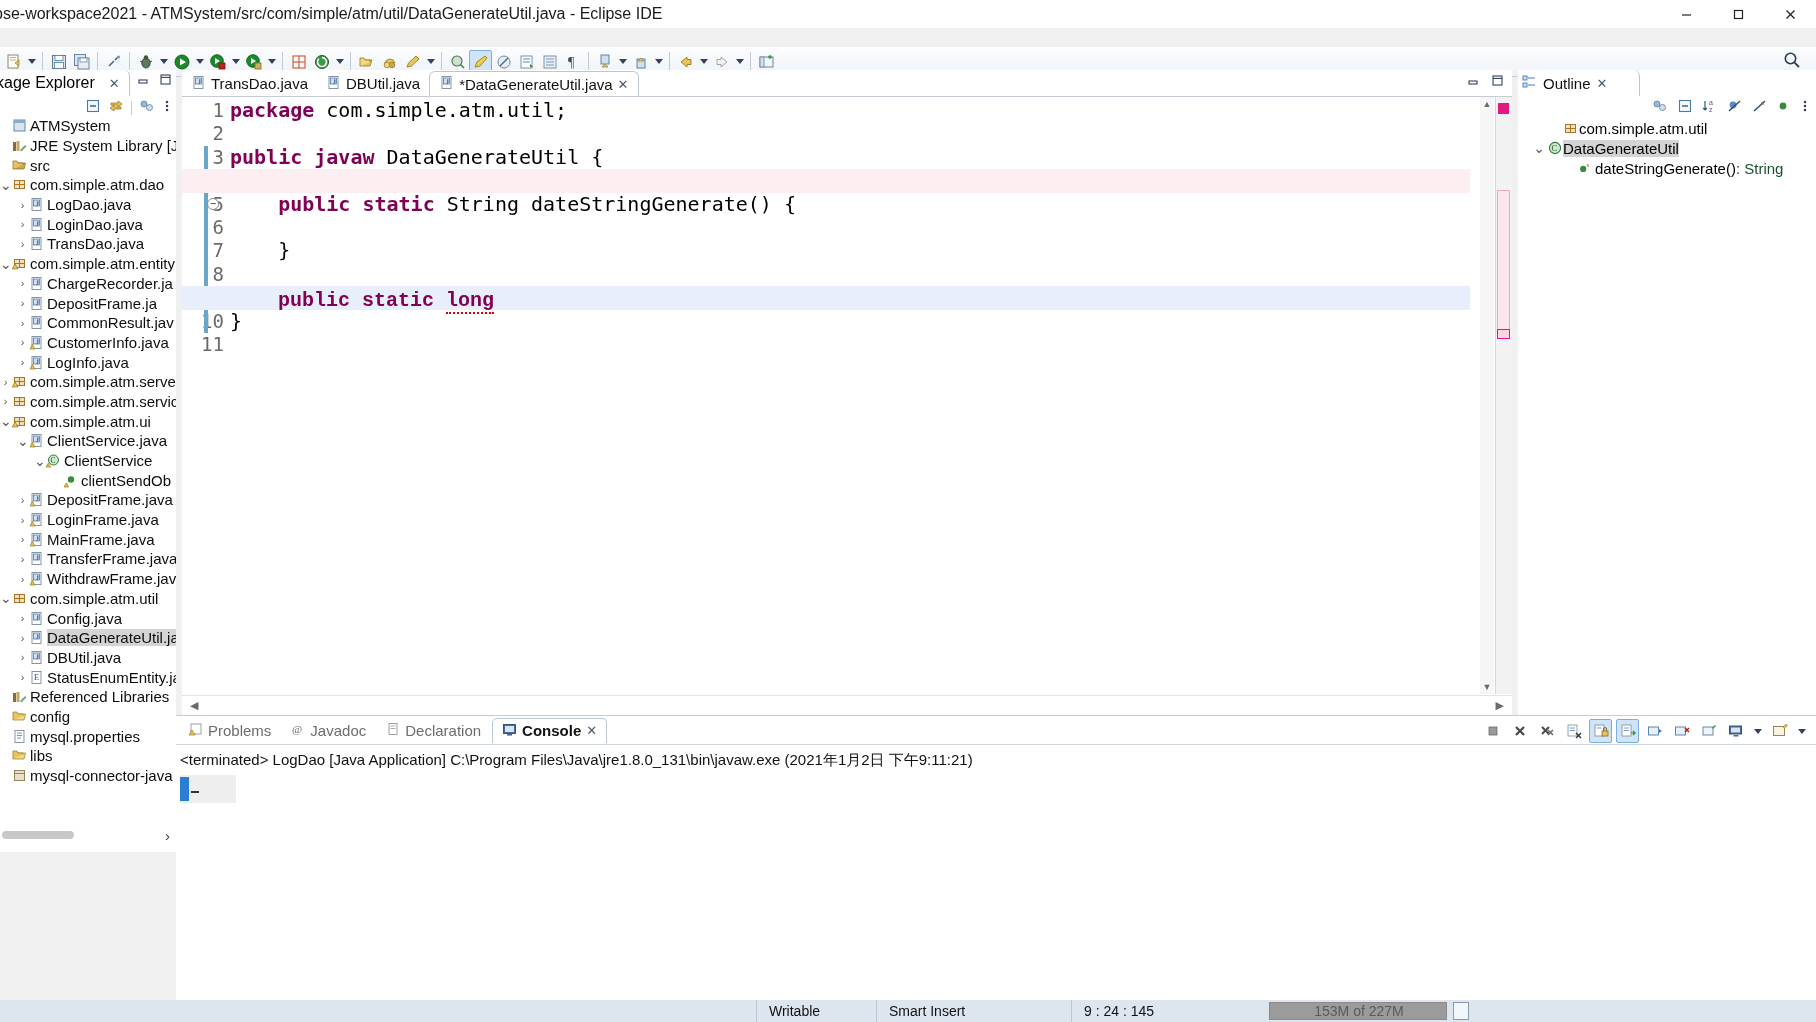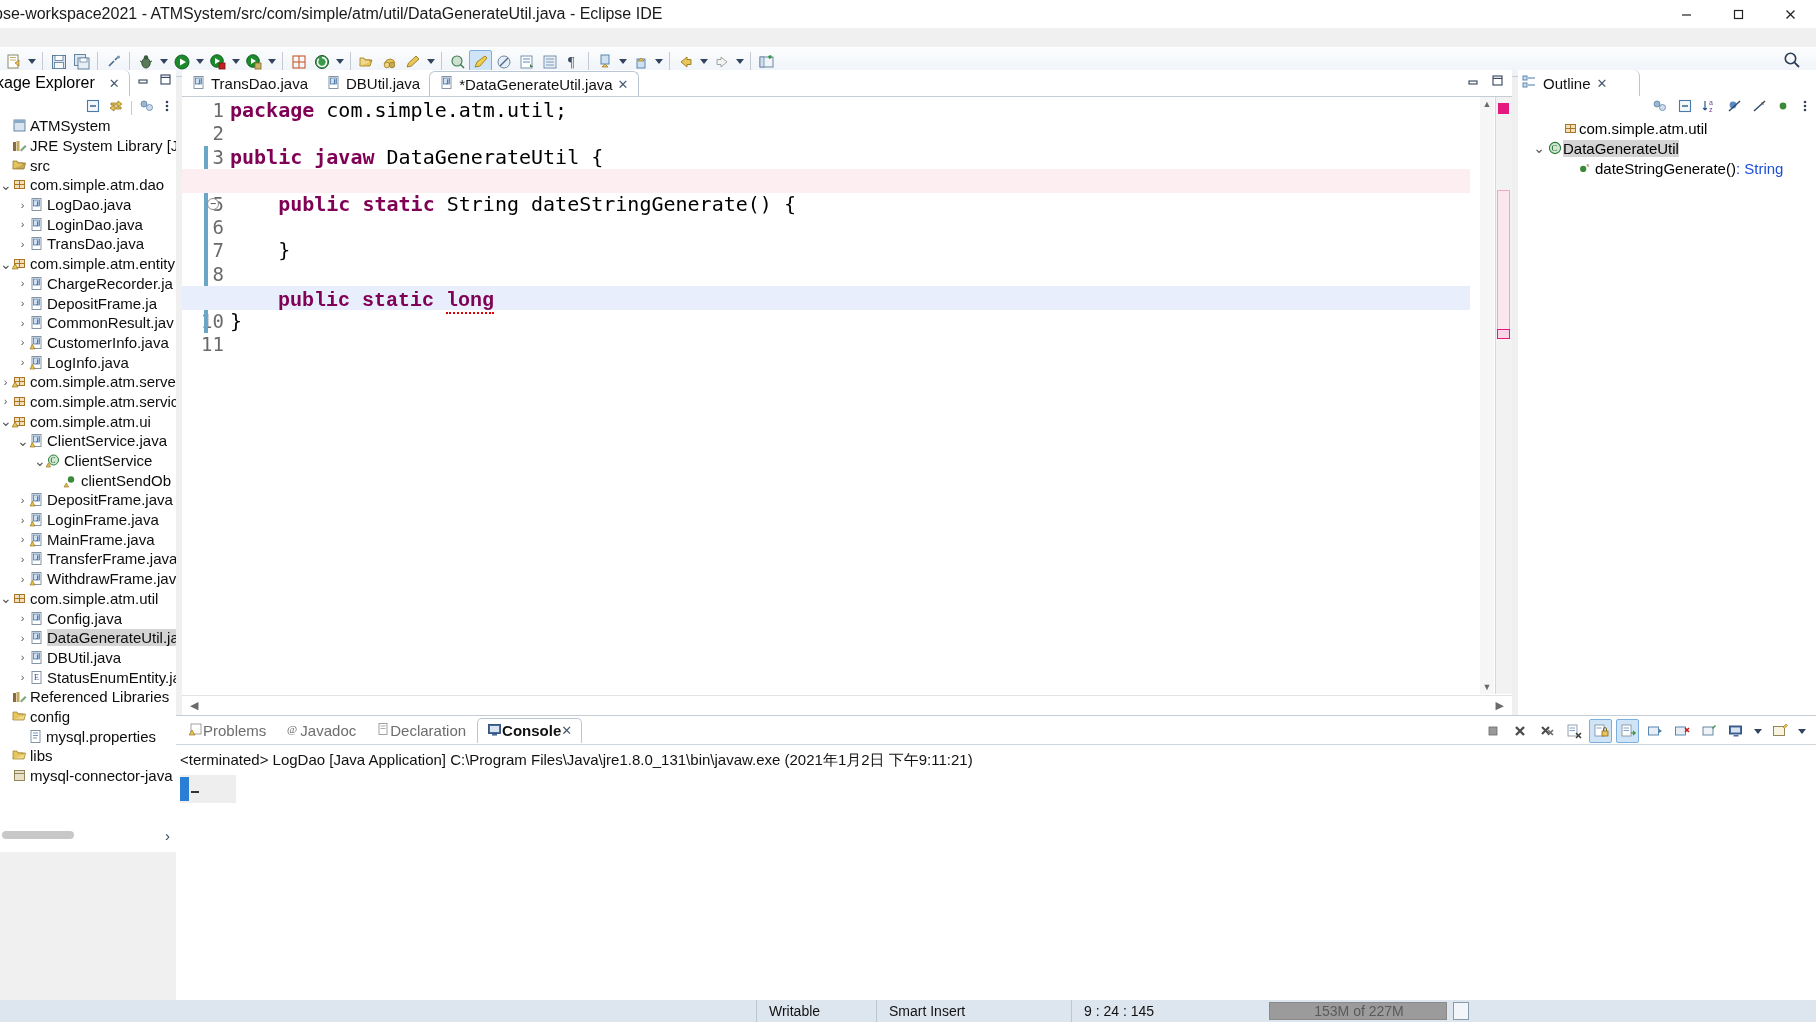--- a/index.html
+++ b/index.html
@@ -150,29 +150,29 @@
   
   .outline{
     position:absolute; left:1518px; top:70px; width:298px; height:645px; background:#fff;
   }
   .outtoolbar{ position:absolute; right:6px; top:26px; height:24px; display:flex; align-items:center; gap:9px; }
   .outtree{ position:absolute; left:0; top:48px; width:298px; }
   .outrow{ height:20px; display:flex; align-items:center; font-size:15px; white-space:nowrap; }
   .outrow .arrow{ width:14px; flex:0 0 14px; text-align:center; font-size:11px; color:#5a5a5a;}
   .outrow .ico{ width:17px; flex:0 0 17px; display:flex; align-items:center; justify-content:center; }
   .outrow.sel .txt{ background:#d4d4d4; }
-  .rettype{ color:#1d4ed8; }
+  .rettype{ color:#14532d; }
 
   
   .console{
     position:absolute; left:176px; top:715px; width:1640px; height:285px; background:#ffffff;
     border-top:1px solid #c6ccd4;
   }
   .ctabs{ position:absolute; left:4px; top:0; height:28px; display:flex; align-items:center; gap:2px; }
-  .ctab{ display:flex; align-items:center; padding:3px 9px; font-size:15px; white-space:nowrap;
+  .ctab{ display:flex; align-items:center; gap:5px; padding:3px 9px; font-size:15px; white-space:nowrap;
          border-top-left-radius:5px; border-top-right-radius:5px; color:#6d6d6d; }
   .ctab.active{ color:#111; font-weight:bold; background:#fff; border:1px solid #b9c6d6; border-bottom:none; }
   .ctab .xm{ font-size:13px; color:#4a5a70; font-weight:normal; }
   .ctoolbar{ position:absolute; right:8px; top:2px; height:26px; display:flex; align-items:center; gap:4px; }
   .cbody{ position:absolute; left:0; top:28px; width:1640px; height:257px; background:#fff; border-top:1px solid #cfd6de;}
   .cline-txt{ position:absolute; left:4px; top:6px; font-size:15px; color:#111; white-space:nowrap; }
   .caretbox{
     position:absolute; left:4px; top:30px; width:56px; height:28px; background:#eeeeee;
   }
   .caretsel{ position:absolute; left:4px; top:32px; width:9px; height:24px; background:#2a7fd4; }
@@ -795,21 +795,21 @@
         <div class="row">
           <span class="arrow"></span>
           <span class="ico">
             <svg width="15" height="15" viewBox="0 0 15 15">
               <path d="M1 11 L2.5 5 L13.5 5 L12 11 Z" fill="#f0d88a" stroke="#9a7a1a" stroke-width=".7"></path>
               <path d="M1 11 L1 3 L5 3 L6 5 L11 5 L11 6.5" fill="#e8c45c" stroke="#9a7a1a" stroke-width=".7"></path>
             </svg>
           </span>
           <span class="txt">config</span>
         </div>
-        <div class="row" style="padding-left: 16px;">
+        <div class="row" style="padding-left: 0px;">
           <span class="arrow"></span>
           <span class="ico">
             <svg width="15" height="15" viewBox="0 0 15 15">
               <rect x="3" y="1.5" width="9" height="12" fill="#fff" stroke="#7a8a9a" stroke-width=".9"></rect>
               <line x1="5" y1="4" x2="10" y2="4" stroke="#5a8ac0" stroke-width=".9"></line>
               <line x1="5" y1="6.5" x2="10" y2="6.5" stroke="#5a8ac0" stroke-width=".9"></line>
               <line x1="5" y1="9" x2="9" y2="9" stroke="#5a8ac0" stroke-width=".9"></line>
             </svg>
           </span>
           <span class="txt">mysql.properties</span>

